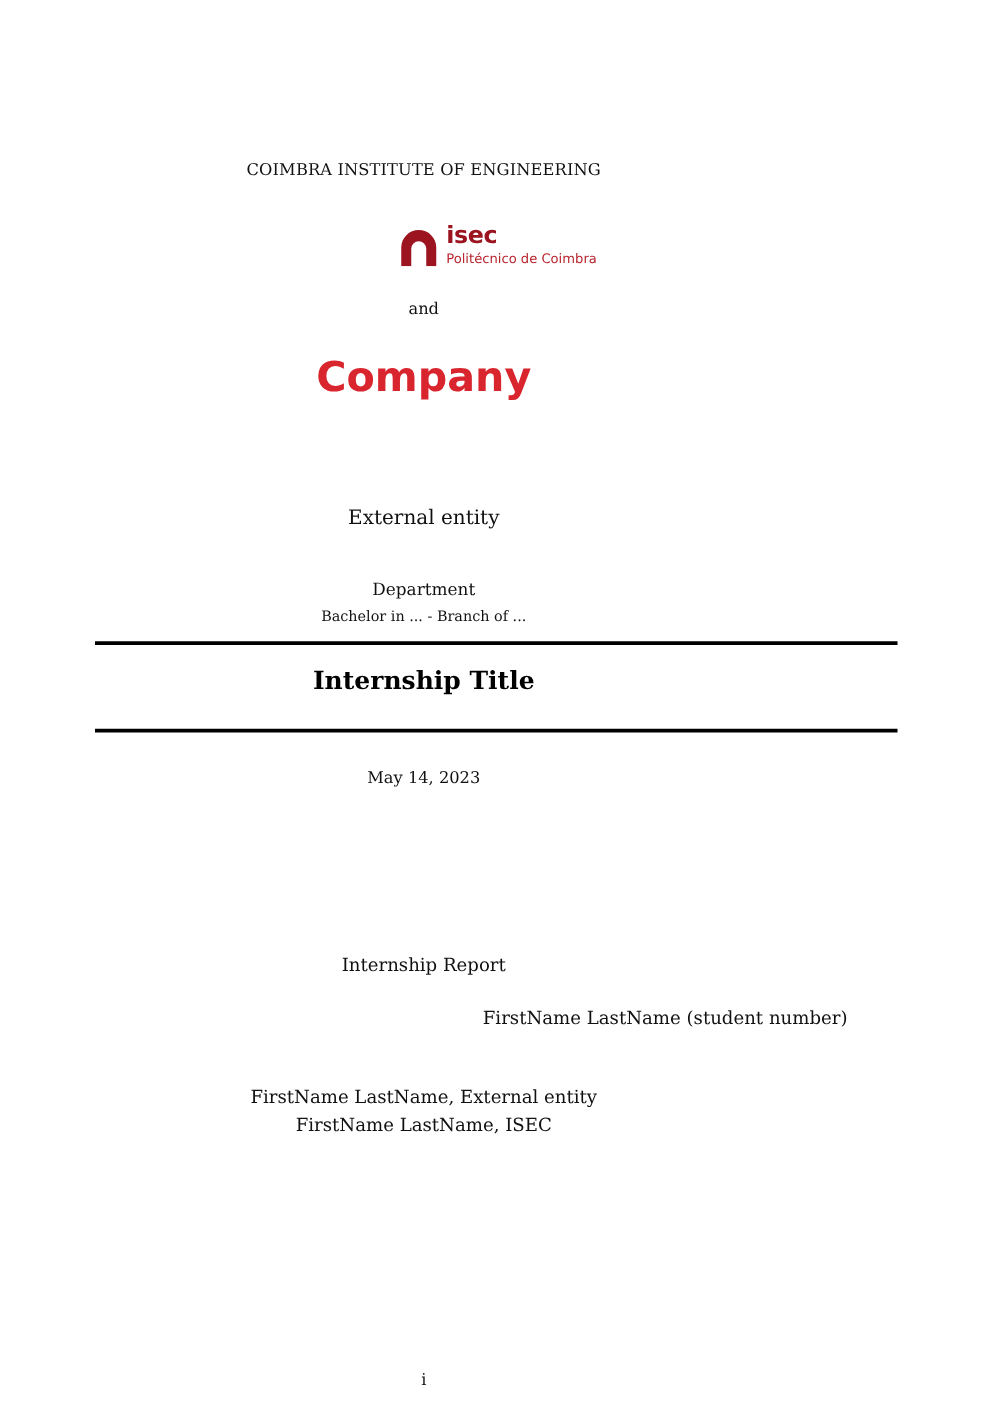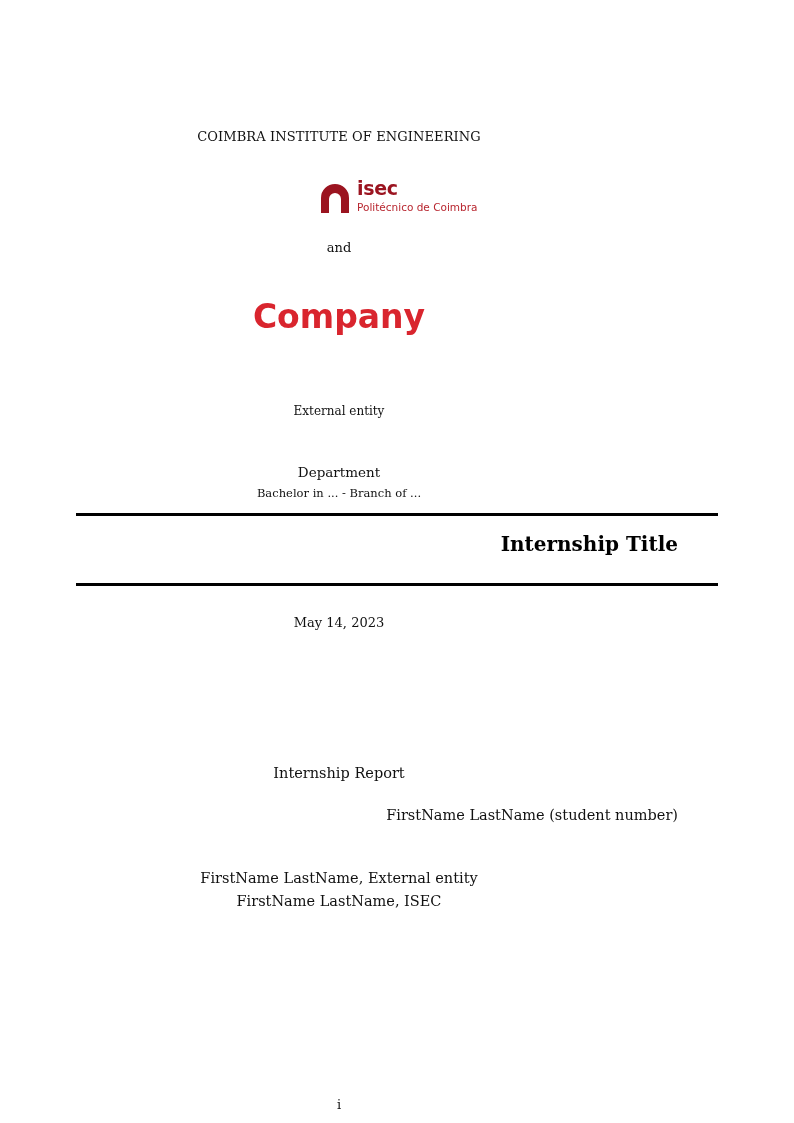--- a/index.html
+++ b/index.html
@@ -17,29 +17,29 @@
       font-weight: bold; font-size: 19px; color: #9b1420; letter-spacing: -0.3px;
     }
     .isec-sub {
       position: absolute; left: 37px; top: 21px;
       font-family: "DejaVu Sans", "Liberation Sans", sans-serif;
       font-size: 10.5px; color: #b8262f; white-space: nowrap;
     }
     .and { top: 240px; font-size: 13px; }
     .company-logo {
       top: 280px; font-family: "DejaVu Sans", "Liberation Sans", sans-serif;
-      font-weight: bold; color: #d9252e; font-size: 33px; line-height: 44px; margin-top: 15px;
+      font-weight: bold; color: #d9252e; font-size: 33px; line-height: 44px;
     }
-    .external { top: 404px; font-size: 12px; }
+    .external { top: 404px; font-size: 16px; }
     .department { top: 464px; font-size: 13.5px; }
     .bachelor { top: 486px; font-size: 11.5px; }
     .rule { position: absolute; left: 76px; width: 642px; height: 3px; background: #000; }
     .rule-top { top: 513px; }
     .rule-bottom { top: 583px; }
-    .title { top: 532px; font-size: 20px; font-weight: bold; color: #000; text-align: right; }
+    .title { top: 532px; font-size: 20px; font-weight: bold; color: #000; }
     .date { top: 615px; font-size: 13px; }
     .report { top: 765px; font-size: 14.5px; }
     .student { top: 807px; font-size: 14.5px; text-align: right; }
     .supervised { top: 867px; font-size: 14.5px; line-height: 22.5px; }
     .page-num { top: 1097px; font-size: 13px; }
   </style>
 </head>
 <body>
 
 <div class="abs institute">COIMBRA INSTITUTE OF ENGINEERING</div>

